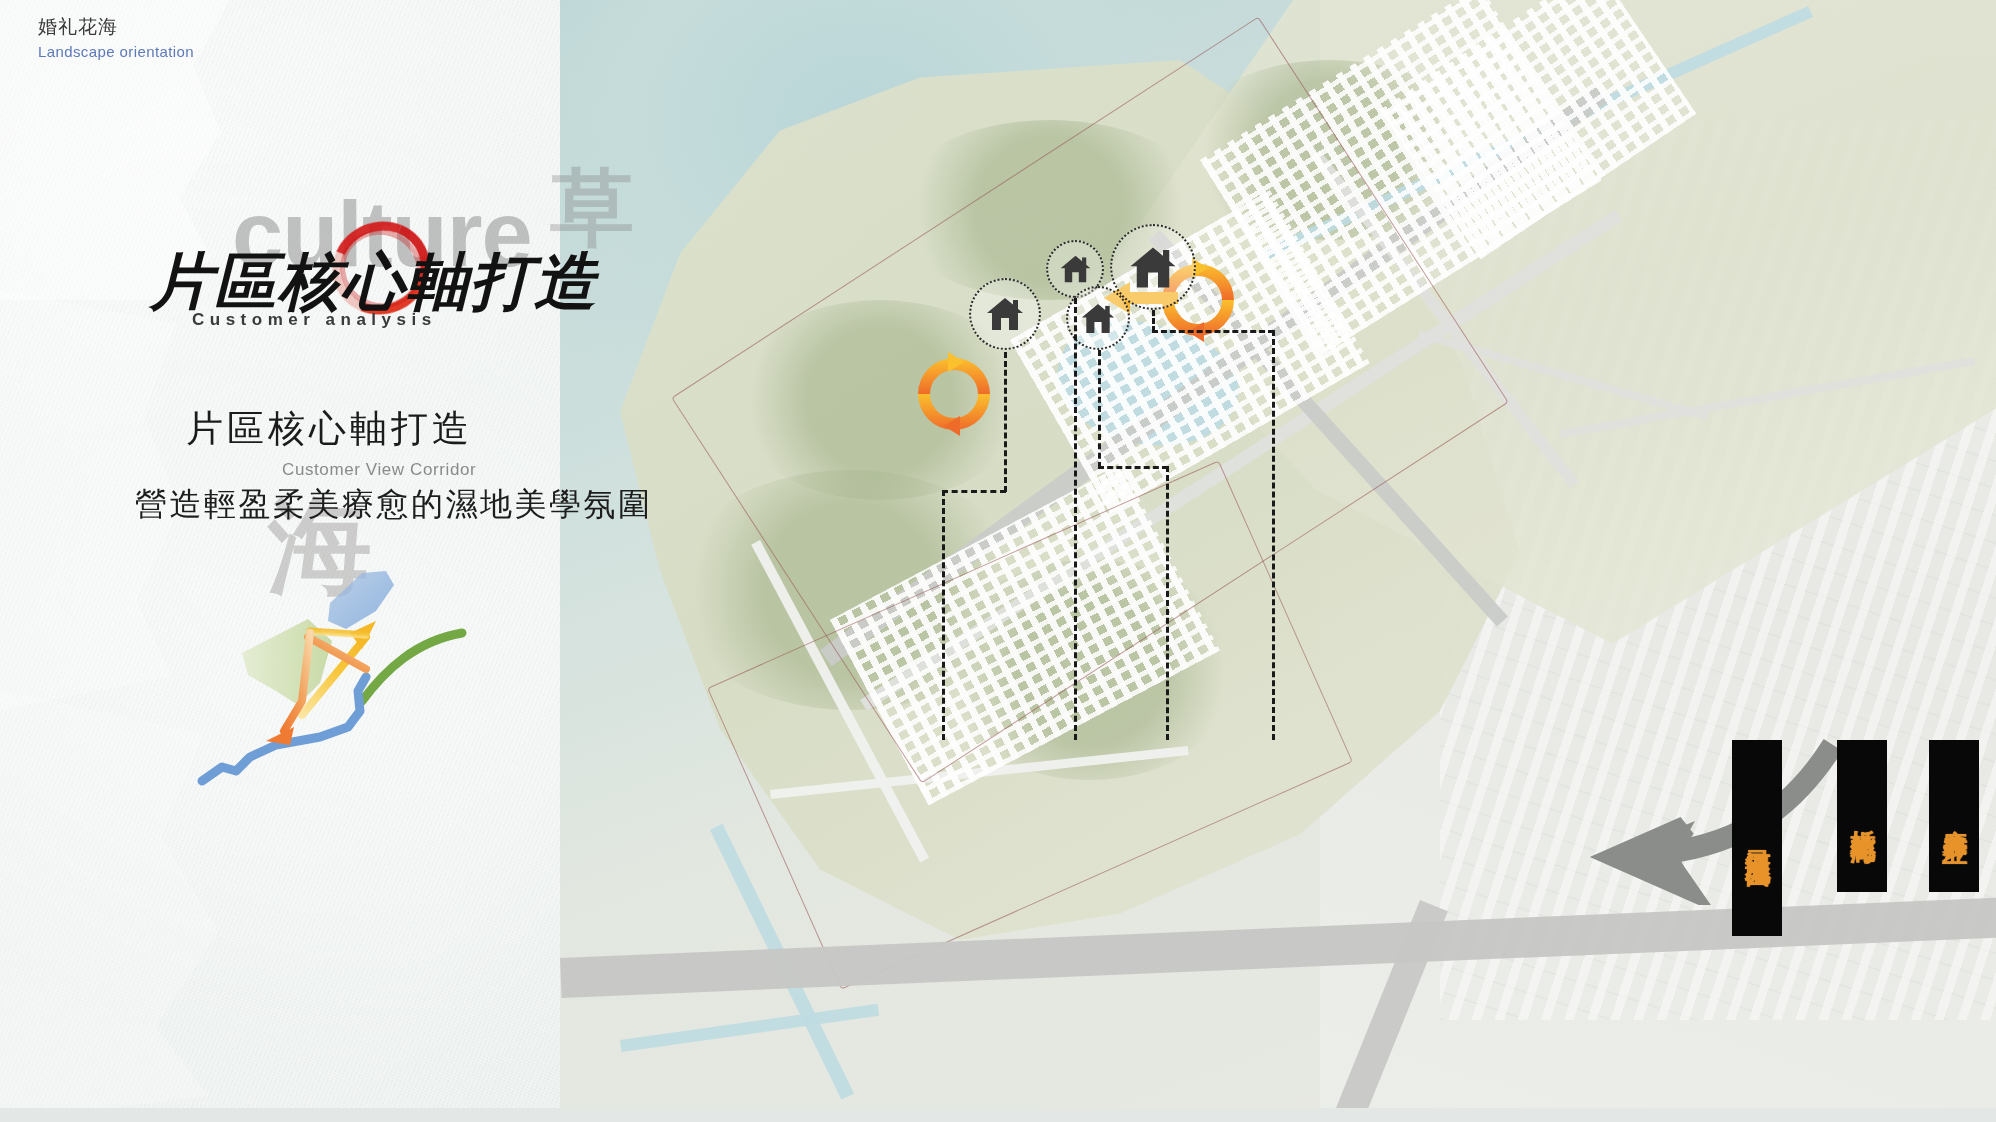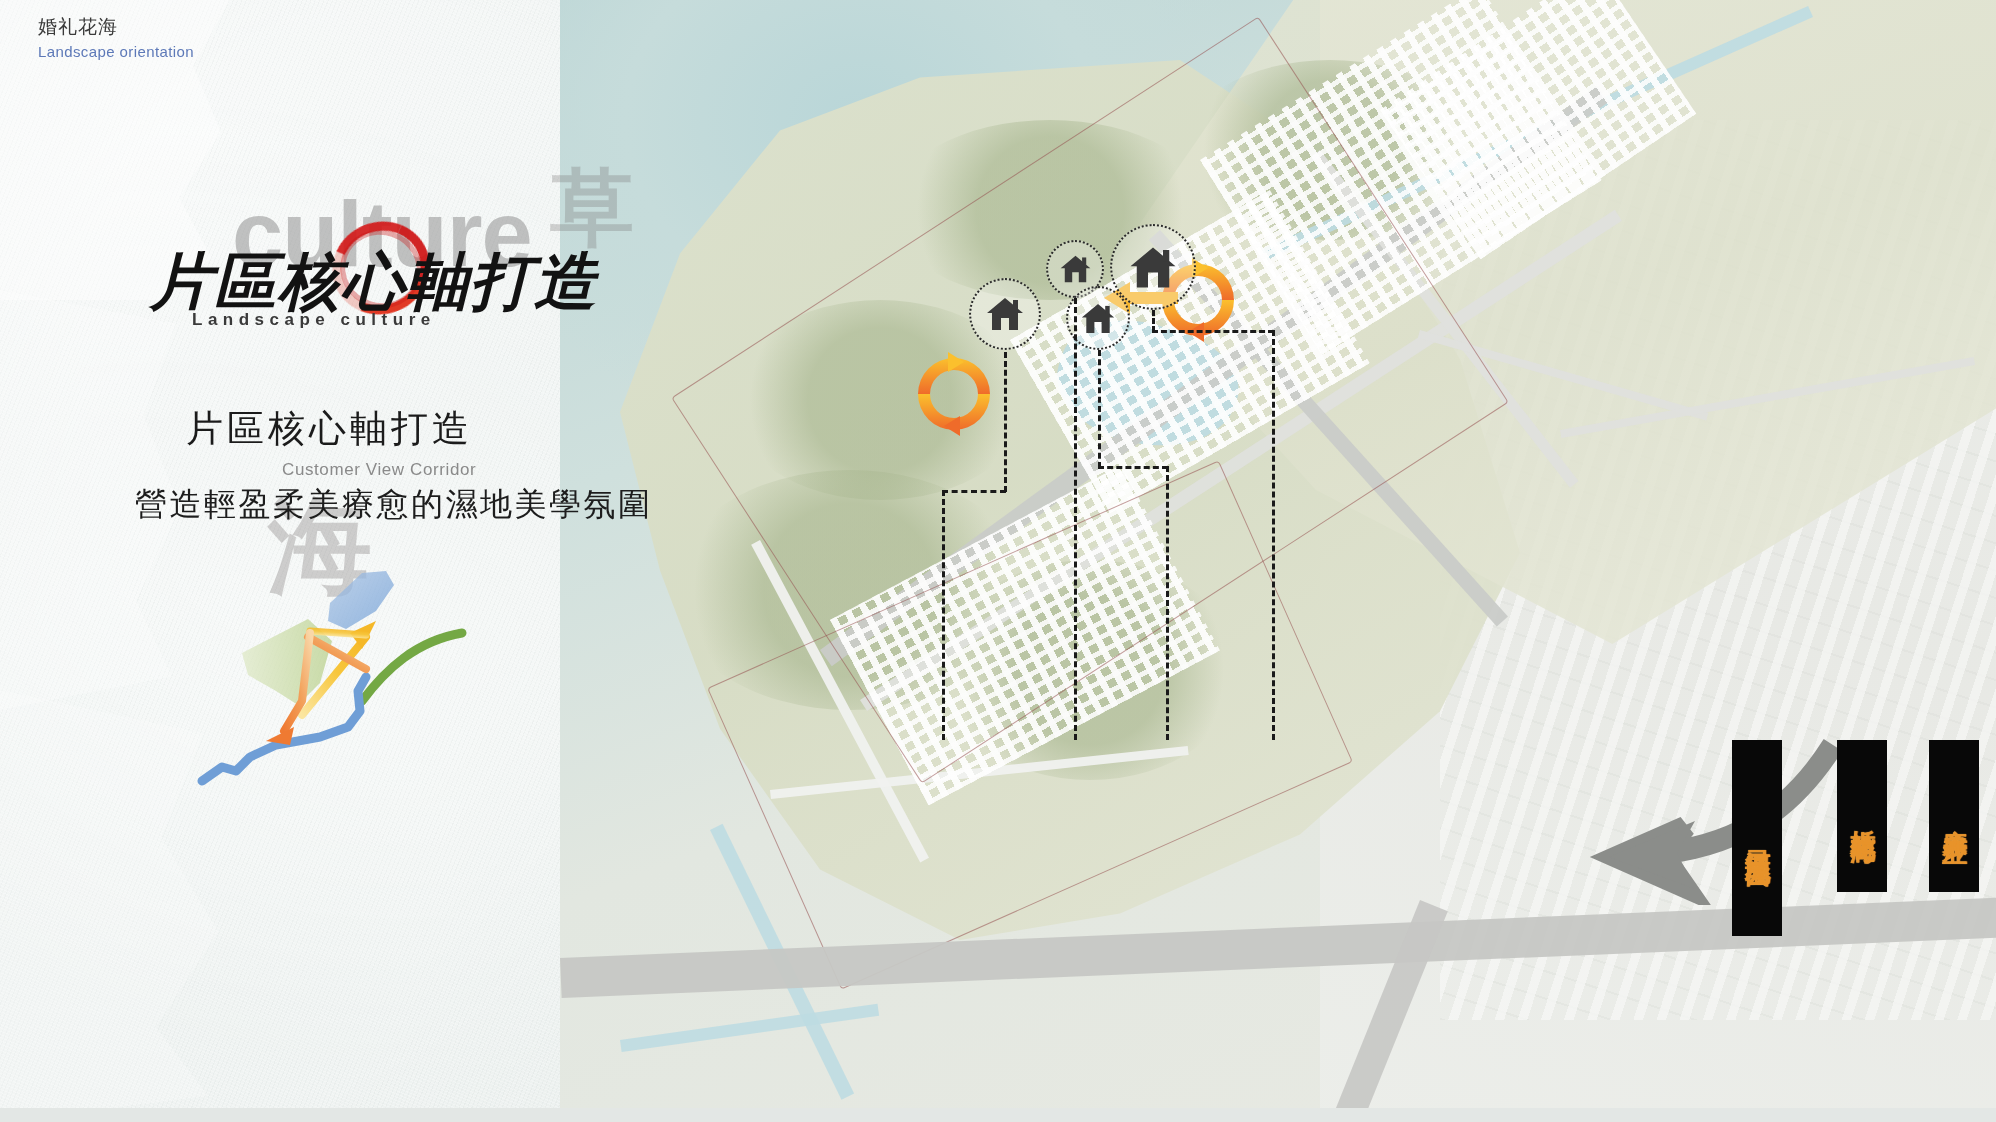--- a/index.html
+++ b/index.html
@@ -375,21 +375,21 @@
   </div>
 
   <div class="calligraphy" id="calli-cao">草</div>
   <div class="calligraphy" id="calli-hai">海</div>
 
   <div id="culture-watermark">culture</div>
   <div id="enso"></div>
   <div id="enso-inner"></div>
 
   <div id="title-main">片區核心軸打造</div>
-  <div id="title-en">Landscape culture</div>
+  <div id="title-en">Customer analysis</div>
   <div id="subtitle-cn">片區核心軸打造</div>
   <div id="subtitle-en">Customer View Corridor</div>
   <div id="subtitle-cn2">營造輕盈柔美療愈的濕地美學氛圍</div>
 
   <svg id="concept-diagram" viewBox="0 0 300 250">
     <defs>
       <linearGradient id="cg-blue" x1="0" y1="0" x2="1" y2="1">
         <stop offset="0%" stop-color="#a9c3e4"></stop>
           <stop offset="100%" stop-color="#6f9ed6"></stop>
       </linearGradient>

